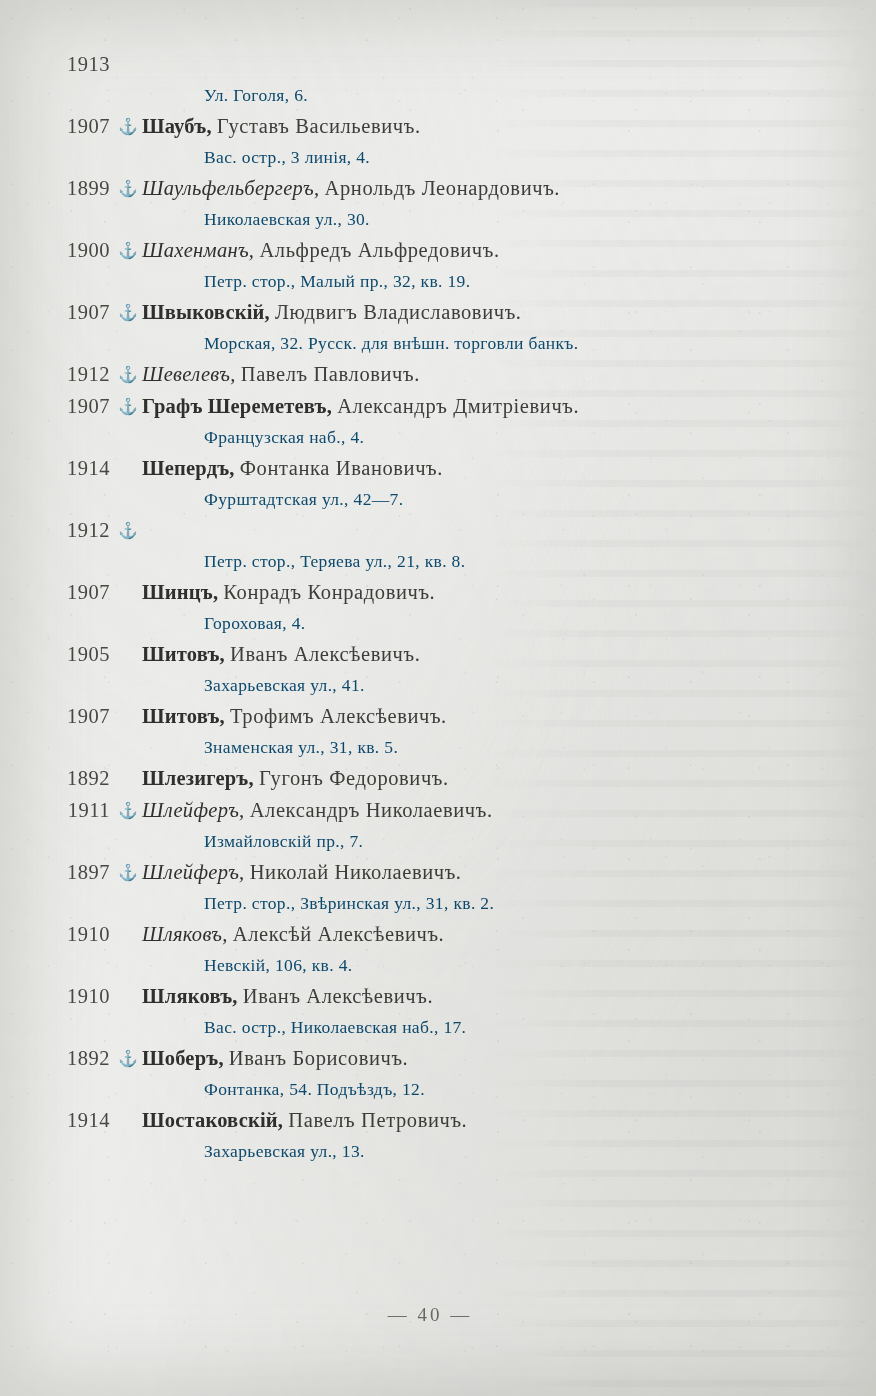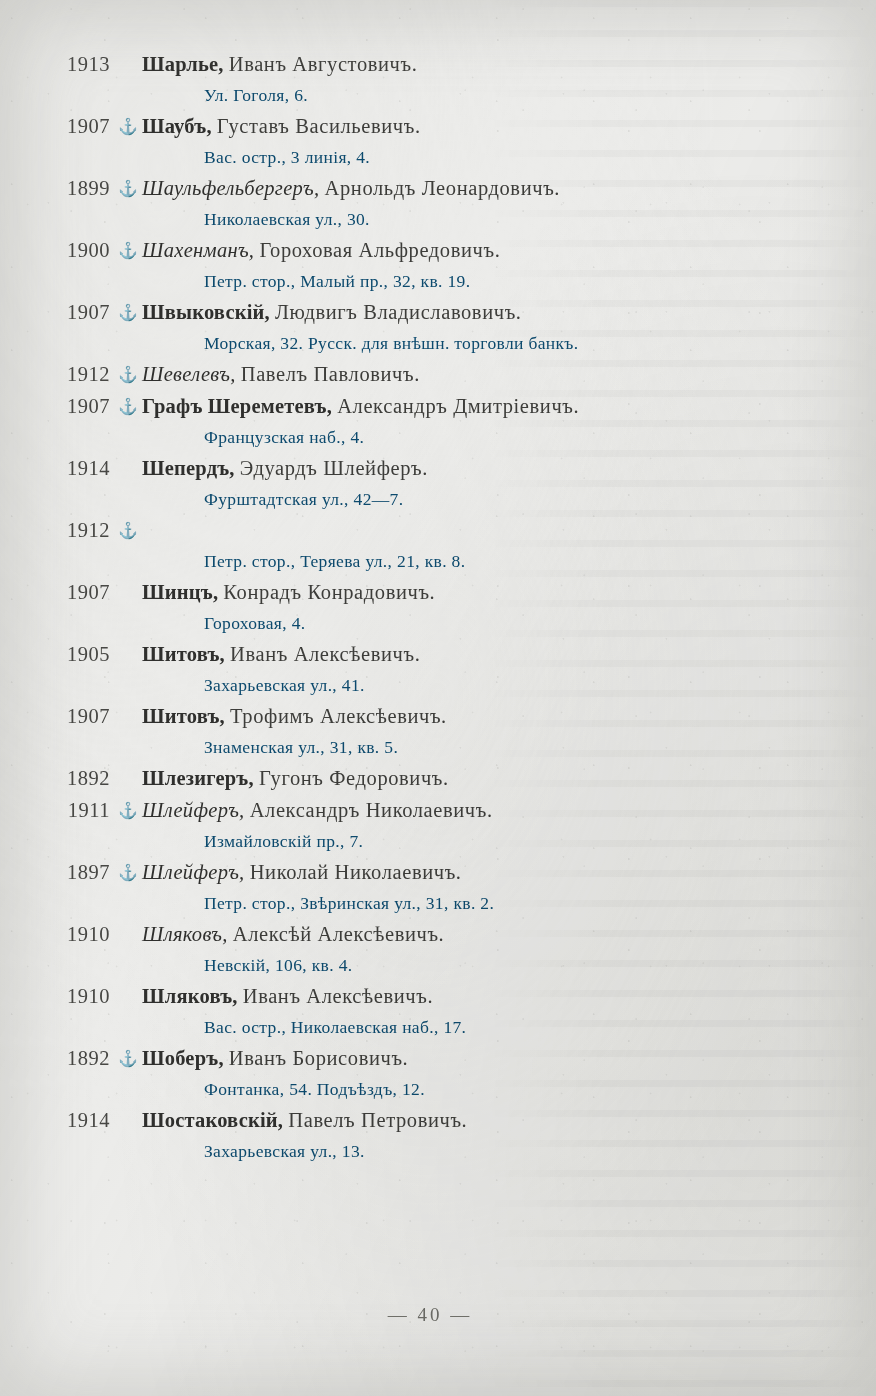--- a/index.html
+++ b/index.html
@@ -158,21 +158,20 @@
 </style>
 </head>
 <body>
 
 <div id="page">
 
   <div id="entries">
       <div class="entry">
         <div class="name-line">
           <span class="year">1913</span>
-          <span class="name"><span class="surname">Шарлье,</span> <span class="given">Иванъ Августовичъ.</span></span>
         </div>
         <div class="addr-line">
           <span class="addr">Ул. Гоголя, 6.</span>
         </div>
       </div>
       <div class="entry">
         <div class="name-line">
           <span class="year">1907</span>
           <span class="anchor">⚓</span>
           <span class="name"><span class="surname">Шаубъ,</span> <span class="given">Густавъ Васильевичъ.</span></span>
@@ -188,21 +187,21 @@
           <span class="name italic"><span class="surname">Шаульфельбергеръ,</span> <span class="given">Арнольдъ Леонардовичъ.</span></span>
         </div>
         <div class="addr-line">
           <span class="addr">Николаевская ул., 30.</span>
         </div>
       </div>
       <div class="entry">
         <div class="name-line">
           <span class="year">1900</span>
           <span class="anchor">⚓</span>
-          <span class="name italic"><span class="surname">Шахенманъ,</span> <span class="given">Гороховая Альфредовичъ.</span></span>
+          <span class="name italic"><span class="surname">Шахенманъ,</span> <span class="given">Альфредъ Альфредовичъ.</span></span>
         </div>
         <div class="addr-line">
           <span class="addr">Петр. стор., Малый пр., 32, кв. 19.</span>
         </div>
       </div>
       <div class="entry">
         <div class="name-line">
           <span class="year">1907</span>
           <span class="anchor">⚓</span>
           <span class="name"><span class="surname">Швыковскій,</span> <span class="given">Людвигъ Владиславовичъ.</span></span>
@@ -224,21 +223,21 @@
           <span class="anchor">⚓</span>
           <span class="name"><span class="surname">Графъ Шереметевъ,</span> <span class="given">Александръ Дмитріевичъ.</span></span>
         </div>
         <div class="addr-line">
           <span class="addr">Французская наб., 4.</span>
         </div>
       </div>
       <div class="entry">
         <div class="name-line">
           <span class="year">1914</span>
-          <span class="name"><span class="surname">Шепердъ,</span> <span class="given">Эдуардъ Шлейферъ.</span></span>
+          <span class="name"><span class="surname">Шепердъ,</span> <span class="given">Фонтанка Ивановичъ.</span></span>
         </div>
         <div class="addr-line">
           <span class="addr">Фурштадтская ул., 42—7.</span>
         </div>
       </div>
       <div class="entry">
         <div class="name-line">
           <span class="year">1912</span>
           <span class="anchor">⚓</span>
         </div>

